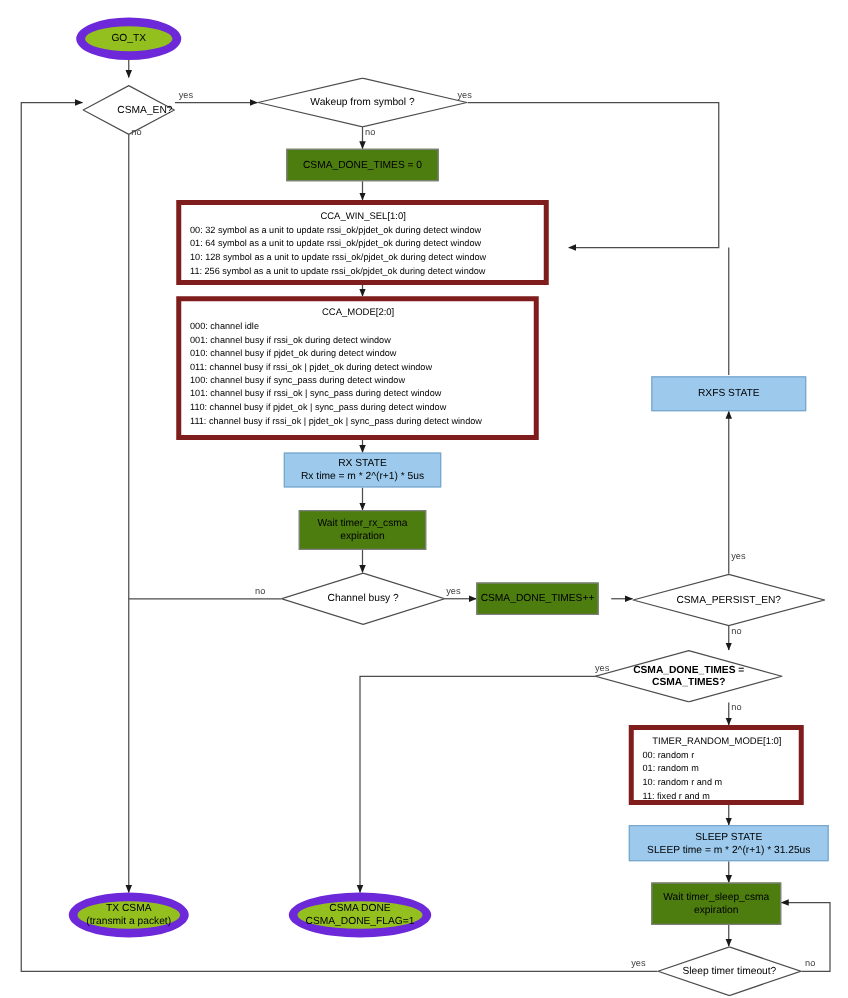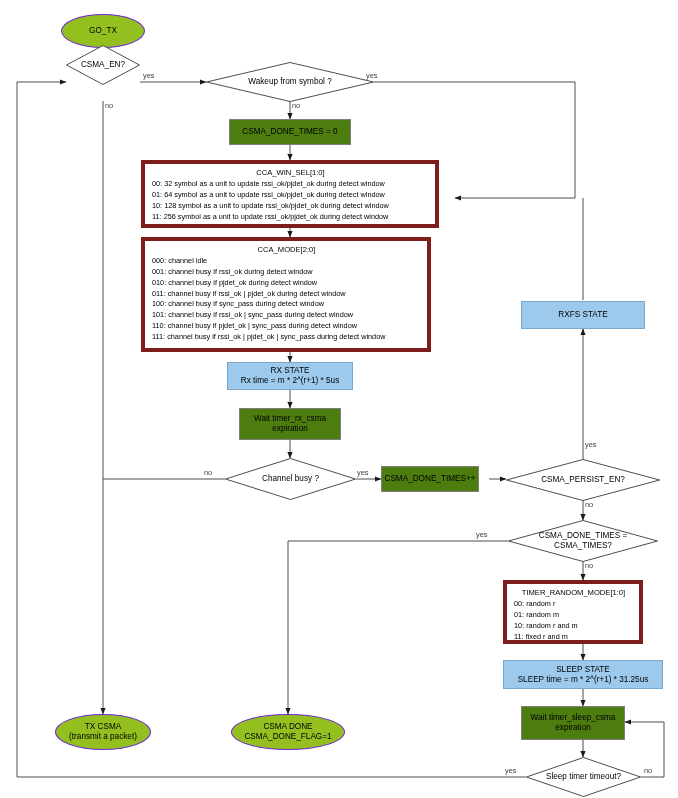--- a/index.html
+++ b/index.html
@@ -60,21 +60,21 @@
     display: block;
     margin-bottom: 1px;
     font-size: 7.6px;
   }
   .listbox .lb-line {
     display: block;
     white-space: nowrap;
   }
   .term {
     background: #93C01F;
-    border: 1px solid #6d28d9;
+    border: 7px solid #6d28d9;
     border-radius: 50%;
     font-size: 8.2px;
   }
   .decision {
     background: transparent;
     font-size: 8.2px;
     z-index: 4;
   }
   .decision .dlabel {
     position: relative;
@@ -155,21 +155,21 @@
       <path d="M641,777 L664,777 L664,722 L625,722" marker-end="url(#ah)" stroke="#4d4d4d"></path>
 
       <path d="M526,777 L17,777 L17,82 L66,82" marker-end="url(#ah)" stroke="#4d4d4d"></path>
     </g>
   </svg>
 
   <div class="node term" style="left:61px; top:14px; width:84px; height:34px;">
     <span class="nline">GO_TX</span>
   </div>
 
-  <div class="node decision" style="left:66px; top:45px; width:74px; height:40px;">
+  <div class="node decision" style="left:66px; top:68px; width:74px; height:40px;align-items:flex-end;">
     <svg width="74" height="40" viewBox="0 0 74 40" xmlns="http://www.w3.org/2000/svg">
       <polygon points="37,0.5 73.5,20 37,39.5 0.5,20" fill="#ffffff" stroke="#4d4d4d" stroke-width="1"></polygon>
     </svg>
     <span class="dlabel">CSMA_EN?</span>
   </div>
   <div class="edge-label" style="left:143px; top:71px;">yes</div>
   <div class="edge-label" style="left:105px; top:101px;">no</div>
 
   <div class="node decision" style="left:206px; top:62px; width:168px; height:40px;">
     <svg width="168" height="40" viewBox="0 0 168 40" xmlns="http://www.w3.org/2000/svg">
@@ -233,21 +233,21 @@
     </svg>
     <span class="dlabel">CSMA_PERSIST_EN?</span>
   </div>
   <div class="edge-label" style="left:585px; top:440px;">yes</div>
   <div class="edge-label" style="left:585px; top:500px;">no</div>
 
   <div class="node state" style="left:521px; top:301px; width:124px; height:28px;text-align:right;">
     <span class="nline">RXFS STATE</span>
   </div>
 
-  <div class="node decision" style="left:508px; top:520px; width:150px; height:42px;">
+  <div class="node decision" style="left:476px; top:520px; width:150px; height:42px;font-weight:bold;">
     <svg width="150" height="42" viewBox="0 0 150 42" xmlns="http://www.w3.org/2000/svg">
       <polygon points="75,0.5 149.5,21 75,41.5 0.5,21" fill="#ffffff" stroke="#4d4d4d" stroke-width="1"></polygon>
     </svg>
     <span class="dlabel nline">CSMA_DONE_TIMES =</span>
     <span class="dlabel nline">CSMA_TIMES?</span>
   </div>
   <div class="edge-label" style="left:476px; top:530px;">yes</div>
   <div class="edge-label" style="left:585px; top:561px;">no</div>
 
   <div class="node listbox" style="left:503px; top:580px; width:140px; height:64px;">

